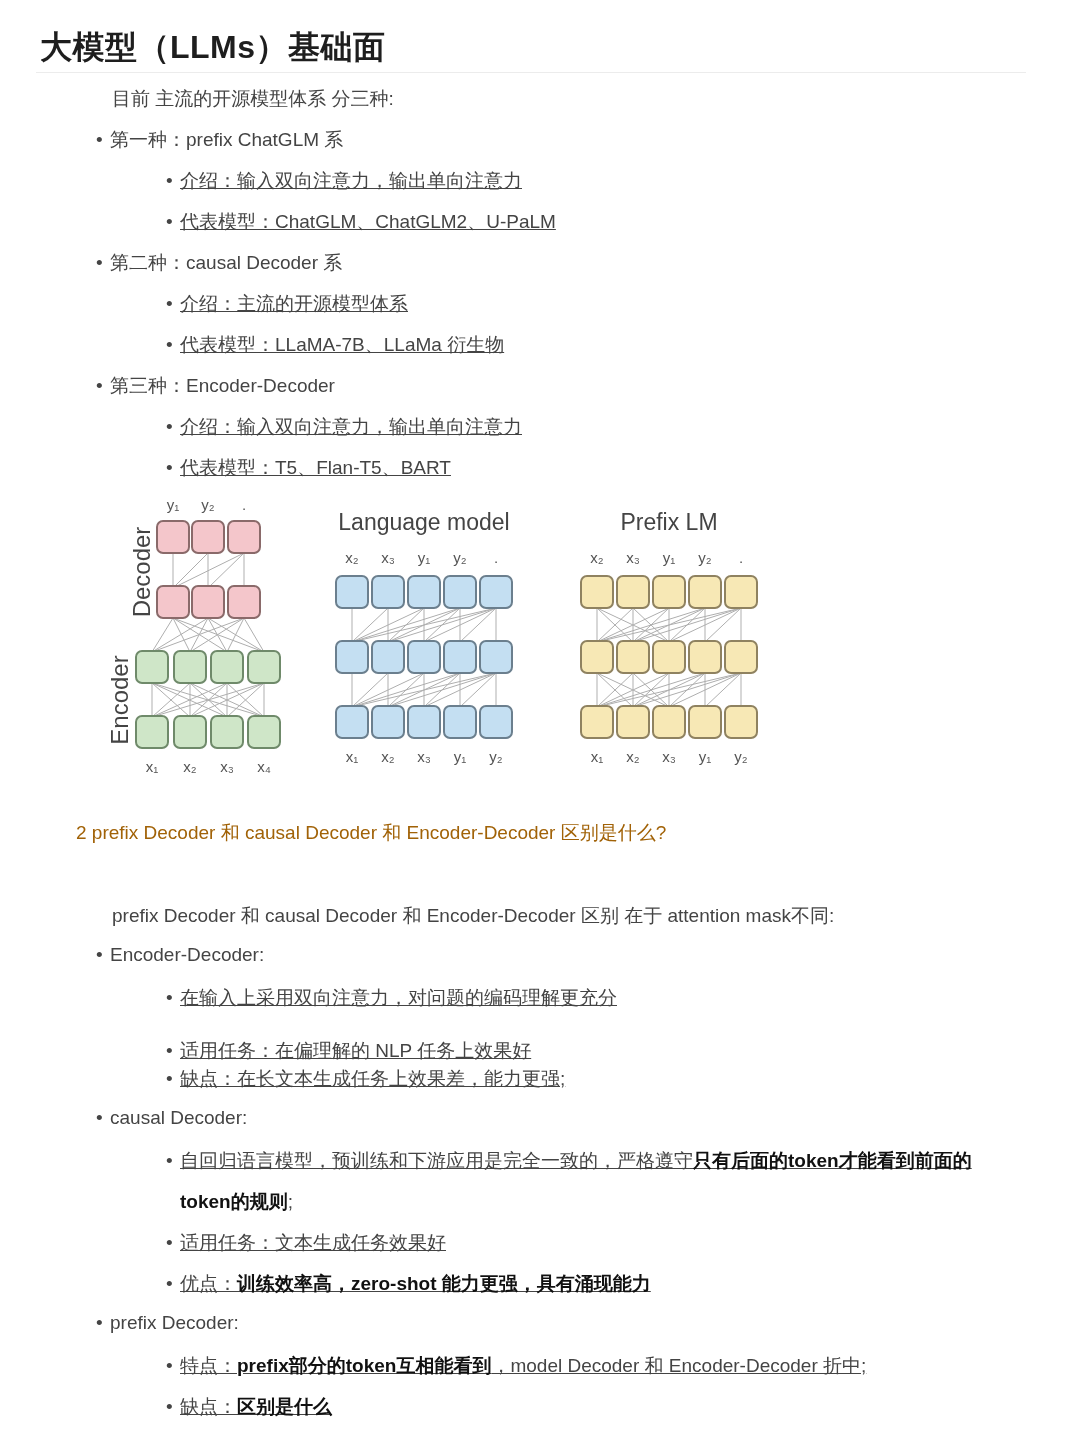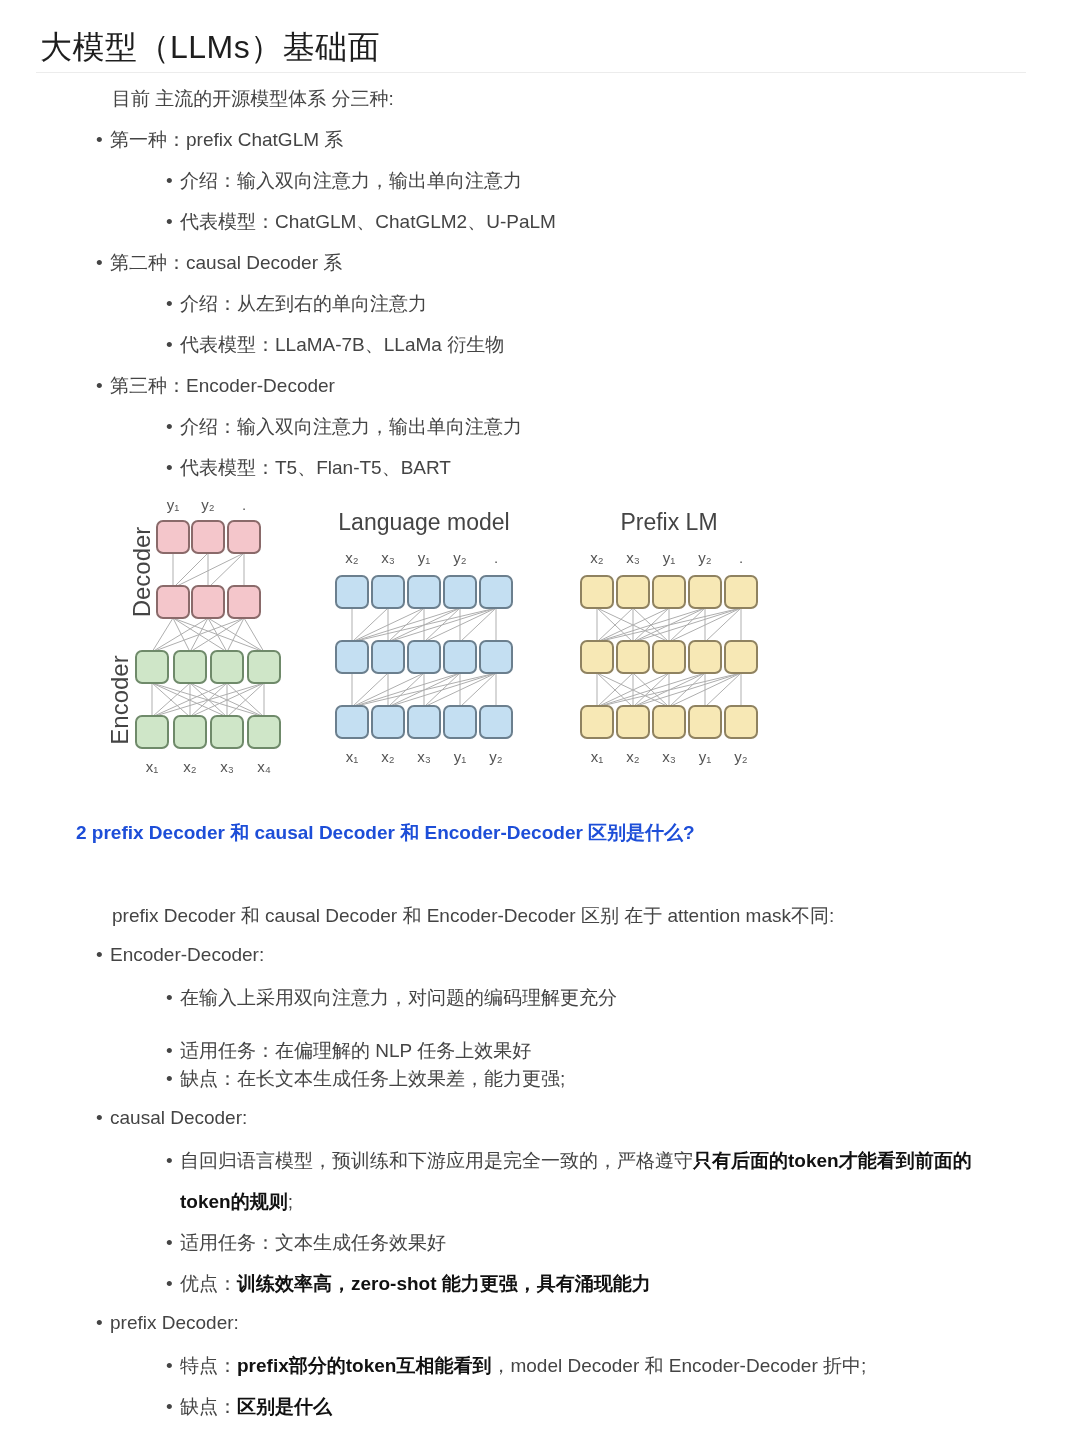--- a/index.html
+++ b/index.html
@@ -3,50 +3,50 @@
 <meta charset="utf-8">
 <style>
   html, body { margin: 0; padding: 0; background: #ffffff; }
   body {
     width: 1080px; height: 1440px; position: relative; overflow: hidden;
     font-family: "Liberation Sans", "DejaVu Sans", sans-serif;
     color: #3a3a3a;
   }
   .page-title {
     position: absolute; left: 40px; top: 26px;
-    font-size: 32px; font-weight: normal; color: #1e1e1e; letter-spacing: 0.5px;
+    font-size: 32px; font-weight: bold; color: #1e1e1e; letter-spacing: 0.5px;
   }
   .title-rule {
     position: absolute; left: 36px; top: 72px; width: 990px; height: 1px; background: #ececec;
   }
   .line { position: absolute; font-size: 19px; color: #444; white-space: nowrap; }
   .l0 { left: 76px; margin-left: 36px; }
   .l1 { left: 96px; }
-  .l2 { left: 166px; }
+  .l2 { left: 166px; text-decoration: underline; }
   .bullet { display: inline-block; width: 14px; color: #444; }
   .b { font-weight: bold; color: #111; }
   .section-heading {
-    position: absolute; left: 76px; top: 820px; font-size: 19px; font-weight: bold; color: #1d4ed8;
+    position: absolute; left: 76px; top: 820px; font-size: 19px; font-weight: normal; color: #a16207;
   }
   svg text { font-family: "Liberation Sans", "DejaVu Sans", sans-serif; }
 </style>
 </head>
 <body>
 
 <div class="page-title">大模型（LLMs）基础面</div>
 <div class="title-rule"></div>
 
 <div class="line l0" style="top:86px">目前 主流的开源模型体系 分三种:</div>
 
 <div class="line l1" style="top:127px"><span class="bullet">•</span><span>第一种：prefix ChatGLM 系</span></div>
 <div class="line l2" style="top:168px"><span class="bullet">•</span><span>介绍：输入双向注意力，输出单向注意力</span></div>
 <div class="line l2" style="top:209px"><span class="bullet">•</span><span>代表模型：ChatGLM、ChatGLM2、U-PaLM</span></div>
 
 <div class="line l1" style="top:250px"><span class="bullet">•</span><span>第二种：causal Decoder 系</span></div>
-<div class="line l2" style="top:291px"><span class="bullet">•</span><span>介绍：从左到右的单向注意力</span></div>
+<div class="line l2" style="top:291px"><span class="bullet">•</span><span>介绍：主流的开源模型体系</span></div>
 <div class="line l2" style="top:332px"><span class="bullet">•</span><span>代表模型：LLaMA-7B、LLaMa 衍生物</span></div>
 
 <div class="line l1" style="top:373px"><span class="bullet">•</span><span>第三种：Encoder-Decoder</span></div>
 <div class="line l2" style="top:414px"><span class="bullet">•</span><span>介绍：输入双向注意力，输出单向注意力</span></div>
 <div class="line l2" style="top:455px"><span class="bullet">•</span><span>代表模型：T5、Flan-T5、BART</span></div>
 
 <svg style="position:absolute;left:0;top:485px" width="800" height="300" viewBox="0 485 800 300">
   <g stroke="#9a9a9a" stroke-width="1" opacity="0.8" fill="none">
 
     <line x1="173" y1="553" x2="173" y2="588"></line>

